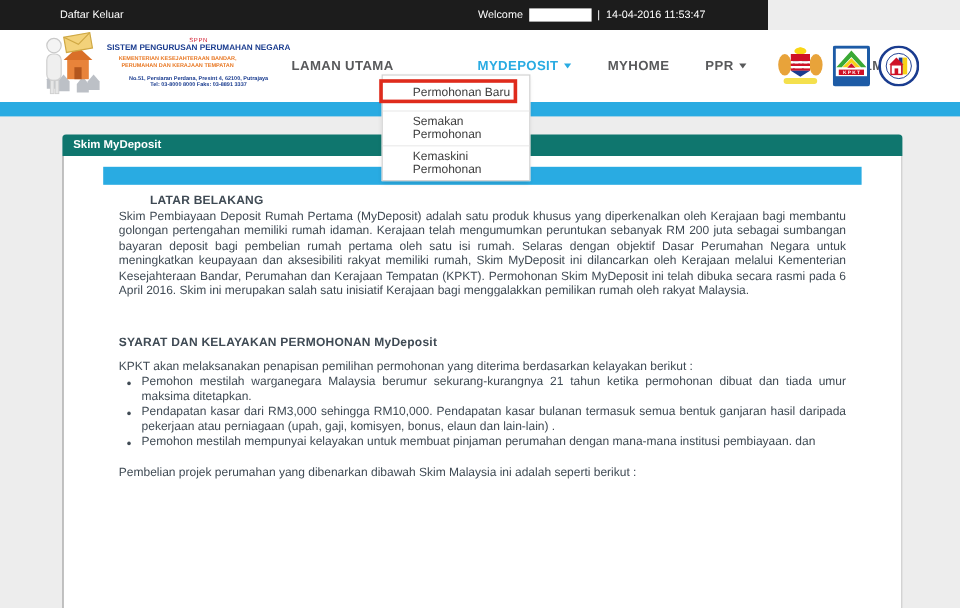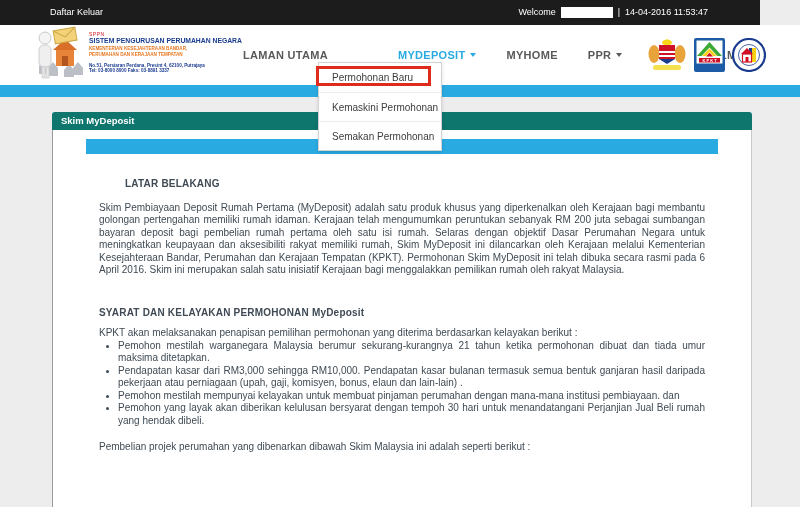--- a/index.html
+++ b/index.html
@@ -1,27 +1,27 @@
 <!DOCTYPE html>
 <html><head>
 <meta charset="utf-8">
 <style>
   * { margin:0; padding:0; box-sizing:border-box; }
   html,body { width:800px; height:507px; overflow:hidden; }
   body { font-family:"Liberation Sans", sans-serif; background:#ededed; position:relative; }
   .screen { position:absolute; inset:0; width:800px; height:507px; }
 
   
-  .topbar { position:absolute; top:0; left:0; width:760px; height:25px; background:#1c1c1c; color:#fff; font-size:9px; z-index:5; }
+  .topbar { position:absolute; top:0; left:0; width:640px; height:25px; background:#1c1c1c; color:#fff; font-size:9px; z-index:5; }
   .logout-link { position:absolute; left:50px; top:7px; color:#fff; cursor:pointer; }
   .topbar-right { position:absolute; right:52px; top:7px; display:flex; align-items:flex-start; gap:5px; }
   .redacted-box { display:inline-block; width:52px; height:11px; background:#ffffff; }
 
   
-  .header { position:absolute; top:25px; left:0; width:800px; height:60px; background:#ffffff; z-index:4; }
+  .header { position:absolute; top:25px; left:0; width:800px; height:60px; background:#ffffff; z-index:4;text-align:center; }
 
   .brand { position:absolute; left:35px; top:1px; display:flex; cursor:pointer; }
   .brand-art { width:52px; height:56px; }
   .brand-text { margin-left:2px; padding-top:5px; line-height:1.25; }
   .brand-acronym { color:#cf1126; font-size:5px; letter-spacing:0.5px; }
   .brand-title { color:#1a3c8f; font-size:6.8px; font-weight:bold; white-space:nowrap; }
   .brand-ministry { color:#e87722; font-size:4.6px; font-weight:bold; width:118px; line-height:1.3; }
   .brand-address { color:#1a3c8f; font-size:4.6px; margin-top:5px; font-weight:bold; }
   .brand-contact { color:#1a3c8f; font-size:4.6px; font-weight:bold; }
 
@@ -37,33 +37,33 @@
   
   .cyan-band { position:absolute; top:85px; left:0; width:800px; height:12px; background:#29abe2; z-index:3; }
 
   
   .panel { position:absolute; top:112px; left:52px; width:700px; z-index:2; }
   .panel-header { background:#0f766e; color:#ffffff; font-size:9.5px; font-weight:bold; padding:3px 9px 4px; border-radius:3px 3px 0 0; }
   .panel-body { background:#ffffff; border-left:1px solid #9a9a9a; border-right:1px solid #c9c9c9; padding:9px 33px 30px; height:400px; }
   .inner-band { height:15px; background:#29abe2; }
   .content { padding:0 13px; color:#3f4a54; font-size:10px; line-height:12.5px; }
   .content h3 { font-size:10px; font-weight:bold; letter-spacing:0.2px; }
-  .h-latar { margin-top:24px;padding-left:26px; }
-  .p-latar { margin-top:11px; text-align:justify; }
+  .h-latar { margin-top:8px;padding-left:26px; }
+  .p-latar { margin-top:0; text-align:justify; }
   .h-syarat { margin-top:30px; }
   .p-syarat { margin-top:8px; }
   .h-kriteria { margin-top:13px; }
   .p-kriteria { margin-top:14px; }
   .content ul { margin-top:0; list-style:none; }
   .content li { position:relative; padding-left:19px; text-align:justify; }
   .content li::before { content:""; position:absolute; left:7px; top:5px; width:3px; height:3px; border-radius:50%; background:#3f4a54; }
 
   
   .dropdown { position:absolute; top:62px; left:318px; width:124px; background:#ffffff; border:1px solid #d2d2d2; box-shadow:0 2px 4px rgba(0,0,0,0.12); z-index:10; }
-  .dropdown-item { height:29px; display:flex; align-items:center; padding-left:13px; font-size:10px; color:#3d3d3d; cursor:pointer; }
+  .dropdown-item { height:29px; display:flex; align-items:center; padding-left:25px; font-size:10px; color:#3d3d3d; cursor:pointer; }
   .dropdown-item + .dropdown-item { border-top:1px solid #ececec; }
   .highlight-box { position:absolute; left:-3px; top:3px; width:115px; height:20px; border:3px solid #df2b1c; pointer-events:none; }
 </style>
 </head>
 <body>
 
 <div class="screen">
 
   <div class="topbar">
     <span class="logout-link">Daftar Keluar</span>
@@ -181,29 +181,28 @@
 
         <h3 class="h-latar">LATAR BELAKANG</h3>
         <p class="p-latar">Skim Pembiayaan Deposit Rumah Pertama (MyDeposit) adalah satu produk khusus yang diperkenalkan oleh Kerajaan bagi membantu golongan pertengahan memiliki rumah idaman. Kerajaan telah mengumumkan peruntukan sebanyak RM 200 juta sebagai sumbangan bayaran deposit bagi pembelian rumah pertama oleh satu isi rumah. Selaras dengan objektif Dasar Perumahan Negara untuk meningkatkan keupayaan dan aksesibiliti rakyat memiliki rumah, Skim MyDeposit ini dilancarkan oleh Kerajaan melalui Kementerian Kesejahteraan Bandar, Perumahan dan Kerajaan Tempatan (KPKT). Permohonan Skim MyDeposit ini telah dibuka secara rasmi pada 6 April 2016. Skim ini merupakan salah satu inisiatif Kerajaan bagi menggalakkan pemilikan rumah oleh rakyat Malaysia.</p>
 
         <h3 class="h-syarat">SYARAT DAN KELAYAKAN PERMOHONAN MyDeposit</h3>
         <p class="p-syarat">KPKT akan melaksanakan penapisan pemilihan permohonan yang diterima berdasarkan kelayakan berikut :</p>
         <ul>
           <li>Pemohon mestilah warganegara Malaysia berumur sekurang-kurangnya 21 tahun ketika permohonan dibuat dan tiada umur maksima ditetapkan.</li>
           <li>Pendapatan kasar dari RM3,000 sehingga RM10,000. Pendapatan kasar bulanan termasuk semua bentuk ganjaran hasil daripada pekerjaan atau perniagaan (upah, gaji, komisyen, bonus, elaun dan lain-lain) .</li>
           <li>Pemohon mestilah mempunyai kelayakan untuk membuat pinjaman perumahan dengan mana-mana institusi pembiayaan. dan</li>
-          <li>Pemohon yang layak akan diberikan kelulusan bersyarat dengan tempoh 30 hari untuk menandatangani Perjanjian Jual Beli rumah yang hendak dibeli.</li>
         </ul>
 
         <p class="p-kriteria">Pembelian projek perumahan yang dibenarkan dibawah Skim Malaysia ini adalah seperti berikut :</p>
 
       </div>
     </div>
   </div>
 
   <div class="dropdown">
     <div class="dropdown-item">Permohonan Baru</div>
+    <div class="dropdown-item">Semakan Permohonan</div>
     <div class="dropdown-item">Kemaskini Permohonan</div>
-    <div class="dropdown-item">Semakan Permohonan</div>
     <div class="highlight-box"></div>
   </div>
 
 </div>
 
 </body></html>

